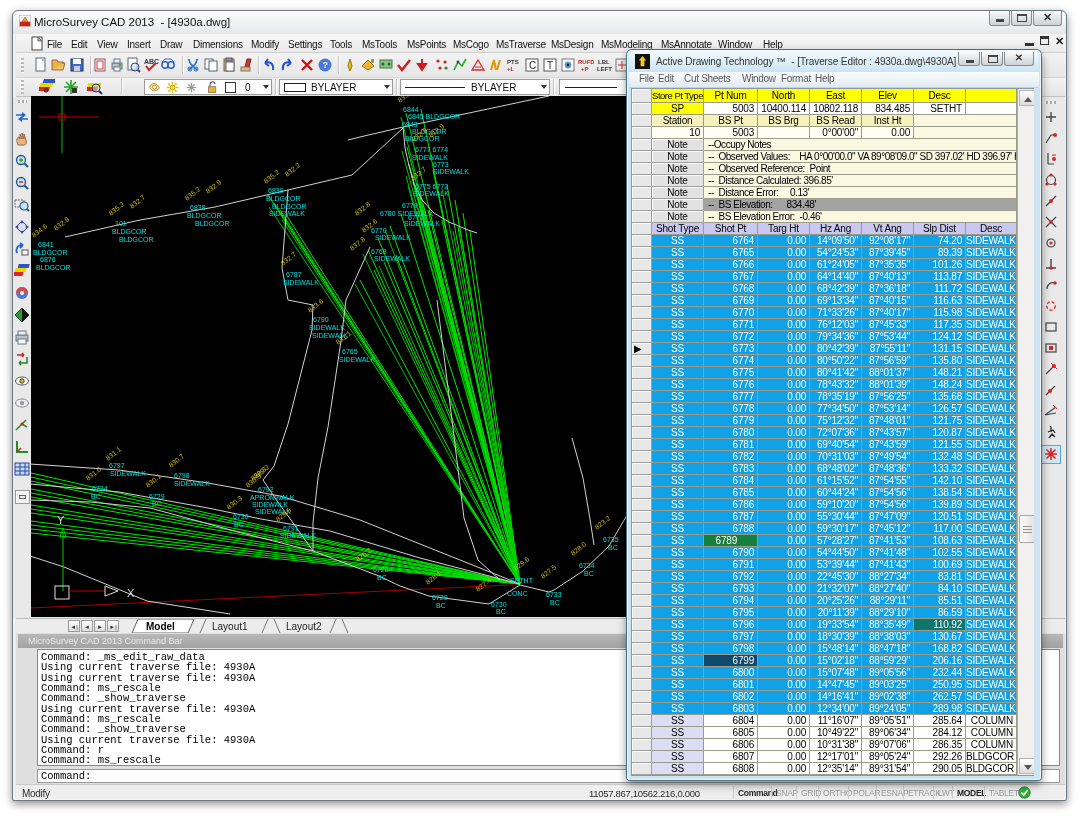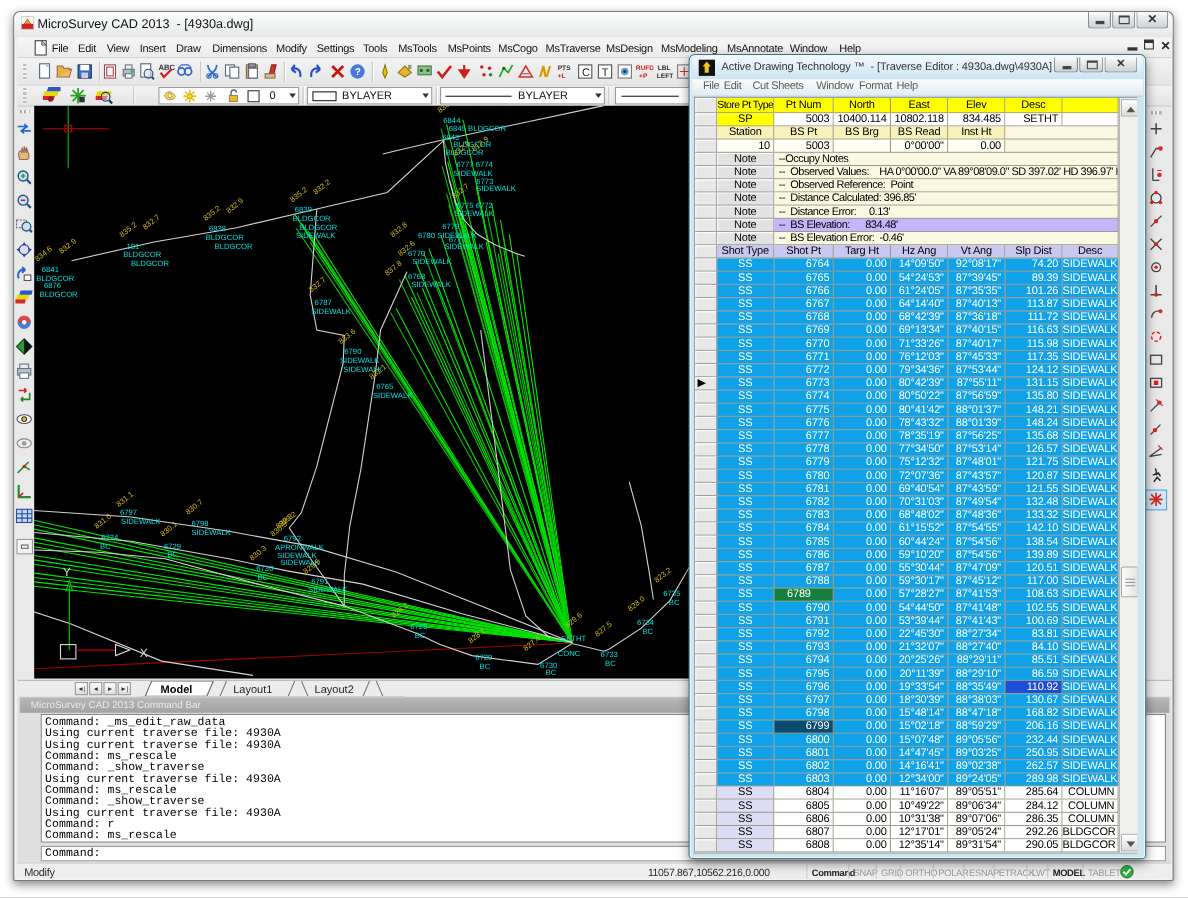--- a/index.html
+++ b/index.html
@@ -737,21 +737,21 @@
       <div class="cell sel" style="left:20px;top:74px;width:52px;height:12px;background:#e2e2e2;text-align:center;color:#000;line-height:12px;">Note</div>
       <div class="cell" style="left:72px;top:74px;width:313px;height:12px;background:#fbf8e2;text-align:left;padding-left:4px;color:#000;line-height:12px;letter-spacing:-0.45px;">--&nbsp; Observed Reference:&nbsp; Point</div>
       <div class="cell sel" style="left:0px;top:86px;width:20px;height:12px;background:#e8e8e8;text-align:center;color:#000;line-height:12px;"></div>
       <div class="cell sel" style="left:20px;top:86px;width:52px;height:12px;background:#e2e2e2;text-align:center;color:#000;line-height:12px;">Note</div>
       <div class="cell" style="left:72px;top:86px;width:313px;height:12px;background:#fbf8e2;text-align:left;padding-left:4px;color:#000;line-height:12px;letter-spacing:-0.45px;">--&nbsp; Distance Calculated: 396.85'</div>
       <div class="cell sel" style="left:0px;top:98px;width:20px;height:12px;background:#e8e8e8;text-align:center;color:#000;line-height:12px;"></div>
       <div class="cell sel" style="left:20px;top:98px;width:52px;height:12px;background:#e2e2e2;text-align:center;color:#000;line-height:12px;">Note</div>
       <div class="cell" style="left:72px;top:98px;width:313px;height:12px;background:#fbf8e2;text-align:left;padding-left:4px;color:#000;line-height:12px;letter-spacing:-0.45px;">--&nbsp; Distance Error: &nbsp;&nbsp;&nbsp; 0.13'</div>
       <div class="cell sel" style="left:0px;top:110px;width:20px;height:12px;background:#e8e8e8;text-align:center;color:#000;line-height:12px;"></div>
       <div class="cell sel" style="left:20px;top:110px;width:52px;height:12px;background:#e2e2e2;text-align:center;color:#000;line-height:12px;">Note</div>
-      <div class="cell" style="left:72px;top:110px;width:313px;height:12px;background:#c4b5fd;text-align:left;padding-left:4px;color:#000;line-height:12px;letter-spacing:-0.45px;">--&nbsp; BS Elevation: &nbsp;&nbsp;&nbsp;&nbsp; 834.48'</div>
+      <div class="cell" style="left:72px;top:110px;width:313px;height:12px;background:#a3a3a3;text-align:left;padding-left:4px;color:#000;line-height:12px;letter-spacing:-0.45px;">--&nbsp; BS Elevation: &nbsp;&nbsp;&nbsp;&nbsp; 834.48'</div>
       <div class="cell sel" style="left:0px;top:122px;width:20px;height:12px;background:#e8e8e8;text-align:center;color:#000;line-height:12px;"></div>
       <div class="cell sel" style="left:20px;top:122px;width:52px;height:12px;background:#e2e2e2;text-align:center;color:#000;line-height:12px;">Note</div>
       <div class="cell" style="left:72px;top:122px;width:313px;height:12px;background:#fbf8e2;text-align:left;padding-left:4px;color:#000;line-height:12px;letter-spacing:-0.45px;">--&nbsp; BS Elevation Error:&nbsp; -0.46'</div>
       <div class="cell sel" style="left:0px;top:134px;width:20px;height:12px;background:#e8e8e8;text-align:center;color:#000;line-height:12px;"></div>
       <div class="cell" style="left:20px;top:134px;width:52px;height:12px;background:#c8c8f0;text-align:center;color:#000;line-height:12px;">Shot Type</div>
       <div class="cell" style="left:72px;top:134px;width:54px;height:12px;background:#c8c8f0;text-align:center;color:#000;line-height:12px;">Shot Pt</div>
       <div class="cell" style="left:126px;top:134px;width:52px;height:12px;background:#c8c8f0;text-align:center;color:#000;line-height:12px;">Targ Ht</div>
       <div class="cell" style="left:178px;top:134px;width:52px;height:12px;background:#c8c8f0;text-align:center;color:#000;line-height:12px;">Hz Ang</div>
       <div class="cell" style="left:230px;top:134px;width:52px;height:12px;background:#c8c8f0;text-align:center;color:#000;line-height:12px;">Vt Ang</div>
       <div class="cell" style="left:282px;top:134px;width:52px;height:12px;background:#c8c8f0;text-align:center;color:#000;line-height:12px;">Slp Dist</div>
@@ -1011,21 +1011,21 @@
       <div class="cell" style="left:178px;top:518px;width:52px;height:12px;background:#0fa2e8;text-align:right;padding-right:3px;color:#ffffff;line-height:12px;">20°11'39"</div>
       <div class="cell" style="left:230px;top:518px;width:52px;height:12px;background:#0fa2e8;text-align:right;padding-right:3px;color:#ffffff;line-height:12px;">88°29'10"</div>
       <div class="cell" style="left:282px;top:518px;width:52px;height:12px;background:#0fa2e8;text-align:right;padding-right:3px;color:#ffffff;line-height:12px;">86.59</div>
       <div class="cell" style="left:334px;top:518px;width:51px;height:12px;background:#0fa2e8;text-align:right;padding-right:3px;color:#ffffff;line-height:12px;">SIDEWALK</div>
       <div class="cell sel" style="left:0px;top:530px;width:20px;height:12px;background:#e8e8e8;text-align:left;padding-left:2px;color:#000;line-height:12px;"></div>
       <div class="cell" style="left:20px;top:530px;width:52px;height:12px;background:#0fa2e8;text-align:center;color:#ffffff;line-height:12px;">SS</div>
       <div class="cell" style="left:72px;top:530px;width:54px;height:12px;background:#0fa2e8;text-align:right;padding-right:3px;color:#ffffff;line-height:12px;">6796</div>
       <div class="cell" style="left:126px;top:530px;width:52px;height:12px;background:#0fa2e8;text-align:right;padding-right:3px;color:#ffffff;line-height:12px;">0.00</div>
       <div class="cell" style="left:178px;top:530px;width:52px;height:12px;background:#0fa2e8;text-align:right;padding-right:3px;color:#ffffff;line-height:12px;">19°33'54"</div>
       <div class="cell" style="left:230px;top:530px;width:52px;height:12px;background:#0fa2e8;text-align:right;padding-right:3px;color:#ffffff;line-height:12px;">88°35'49"</div>
-      <div class="cell" style="left:282px;top:530px;width:52px;height:12px;background:#1d4ed8;text-align:right;padding-right:3px;color:#ffffff;line-height:12px;">110.92</div>
+      <div class="cell" style="left:282px;top:530px;width:52px;height:12px;background:#0f766e;text-align:right;padding-right:3px;color:#ffffff;line-height:12px;">110.92</div>
       <div class="cell" style="left:334px;top:530px;width:51px;height:12px;background:#0fa2e8;text-align:right;padding-right:3px;color:#ffffff;line-height:12px;">SIDEWALK</div>
       <div class="cell sel" style="left:0px;top:542px;width:20px;height:12px;background:#e8e8e8;text-align:left;padding-left:2px;color:#000;line-height:12px;"></div>
       <div class="cell" style="left:20px;top:542px;width:52px;height:12px;background:#0fa2e8;text-align:center;color:#ffffff;line-height:12px;">SS</div>
       <div class="cell" style="left:72px;top:542px;width:54px;height:12px;background:#0fa2e8;text-align:right;padding-right:3px;color:#ffffff;line-height:12px;">6797</div>
       <div class="cell" style="left:126px;top:542px;width:52px;height:12px;background:#0fa2e8;text-align:right;padding-right:3px;color:#ffffff;line-height:12px;">0.00</div>
       <div class="cell" style="left:178px;top:542px;width:52px;height:12px;background:#0fa2e8;text-align:right;padding-right:3px;color:#ffffff;line-height:12px;">18°30'39"</div>
       <div class="cell" style="left:230px;top:542px;width:52px;height:12px;background:#0fa2e8;text-align:right;padding-right:3px;color:#ffffff;line-height:12px;">88°38'03"</div>
       <div class="cell" style="left:282px;top:542px;width:52px;height:12px;background:#0fa2e8;text-align:right;padding-right:3px;color:#ffffff;line-height:12px;">130.67</div>
       <div class="cell" style="left:334px;top:542px;width:51px;height:12px;background:#0fa2e8;text-align:right;padding-right:3px;color:#ffffff;line-height:12px;">SIDEWALK</div>
       <div class="cell sel" style="left:0px;top:554px;width:20px;height:12px;background:#e8e8e8;text-align:left;padding-left:2px;color:#000;line-height:12px;"></div>

